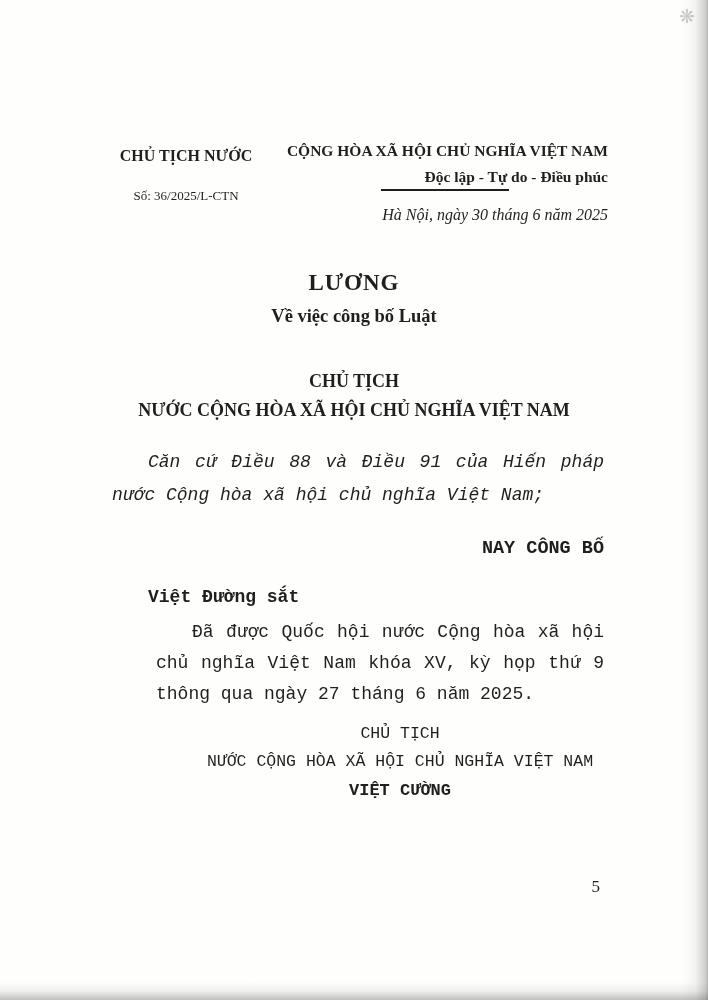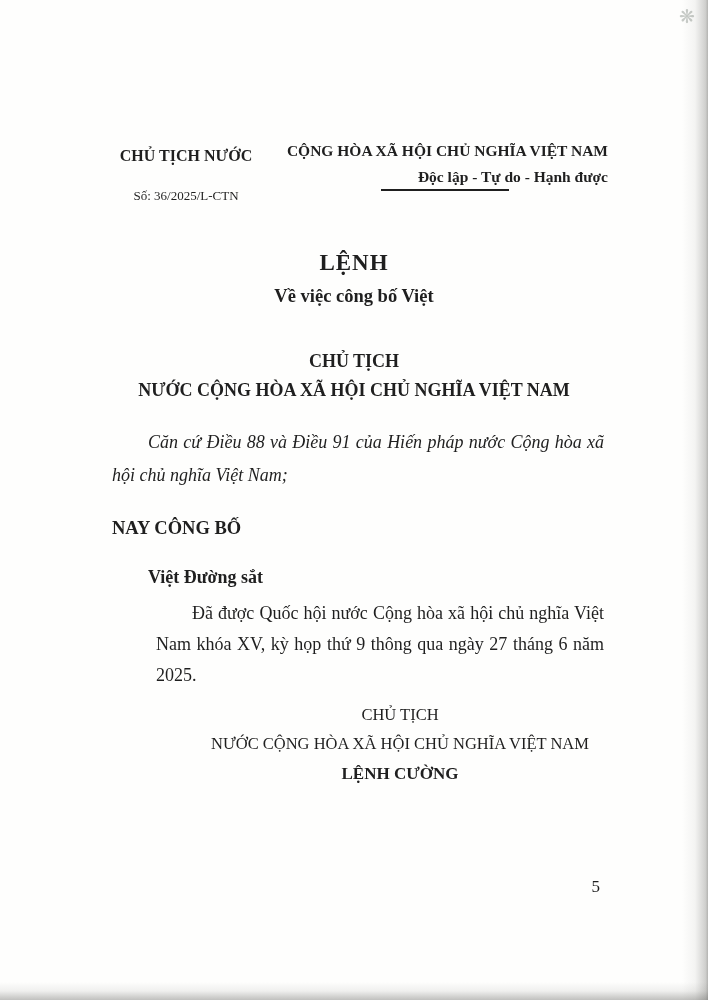--- a/index.html
+++ b/index.html
@@ -49,27 +49,27 @@
   .place-date { font-style:italic; font-size:16px; margin-top:15px; }
 
   .title-block { text-align:center; margin-top:46px; }
   .title-main { font-weight:bold; font-size:23px; letter-spacing:1px; }
   .title-sub { font-weight:bold; font-size:18.5px; margin-top:10px; }
 
   .issuer { text-align:center; margin-top:44px; }
   .issuer-line1 { font-weight:bold; font-size:18px; }
   .issuer-line2 { font-weight:bold; font-size:18px; margin-top:8px; }
 
-  .content { padding:0 104px 0 112px; }
+  .content { padding:0 104px 0 112px;font-family:Liberation Mono, monospace; }
   .preamble { margin-top:25px; }
   .preamble p {
     font-style:italic; font-size:18px; line-height:33px;
     text-align:justify; text-indent:36px;
   }
-  .proclaim-heading { text-align:left; font-weight:bold; font-size:18.5px; margin-top:26px; }
+  .proclaim-heading { text-align:right; font-weight:bold; font-size:18.5px; margin-top:26px; }
   .law-name { font-weight:bold; font-size:18px; margin-top:28px; text-indent:36px; }
   .law-body {
     font-size:18px; line-height:31px; text-align:justify;
     text-indent:36px; margin-top:10px;margin-left:44px;
   }
 
   .signature { text-align:center; padding-left:84px; margin-top:14px; }
   .sig-title { font-size:16.5px; }
   .sig-org { font-size:16.5px; margin-top:9px; }
   .sig-name { font-weight:bold; font-size:17px; margin-top:10px; }
@@ -83,28 +83,29 @@
 
   <div class="corner-glyph">❋</div>
 
   <div class="header">
     <div class="header-left">
       <div class="authority">CHỦ TỊCH NƯỚC</div>
       <div class="doc-number">Số: 36/2025/L-CTN</div>
     </div>
     <div class="header-right">
       <div class="country">CỘNG HÒA XÃ HỘI CHỦ NGHĨA VIỆT NAM</div>
-      <div class="motto">Độc lập - Tự do - Hạnh được</div>
+      <div class="motto">Độc lập - Tự do - Điều phúc</div>
       <div class="motto-rule"></div>
+      <div class="place-date">Hà Nội, ngày 30 tháng 6 năm 2025</div>
     </div>
   </div>
 
   <div class="title-block">
-    <div class="title-main">LỆNH</div>
-    <div class="title-sub">Về việc công bố Việt</div>
+    <div class="title-main">LƯƠNG</div>
+    <div class="title-sub">Về việc công bố Luật</div>
   </div>
 
   <div class="issuer">
     <div class="issuer-line1">CHỦ TỊCH</div>
     <div class="issuer-line2">NƯỚC CỘNG HÒA XÃ HỘI CHỦ NGHĨA VIỆT NAM</div>
   </div>
 
   <div class="content">
     <div class="preamble">
       <p>Căn cứ Điều 88 và Điều 91 của Hiến pháp nước Cộng hòa xã hội chủ nghĩa Việt Nam;</p>
@@ -112,21 +113,21 @@
 
     <div class="proclaim-heading">NAY CÔNG BỐ</div>
 
     <div class="law-name">Việt Đường sắt</div>
 
     <p class="law-body">Đã được Quốc hội nước Cộng hòa xã hội chủ nghĩa Việt Nam khóa XV, kỳ họp thứ 9 thông qua ngày 27 tháng 6 năm 2025.</p>
 
     <div class="signature">
       <div class="sig-title">CHỦ TỊCH</div>
       <div class="sig-org">NƯỚC CỘNG HÒA XÃ HỘI CHỦ NGHĨA VIỆT NAM</div>
-      <div class="sig-name">LỆNH CƯỜNG</div>
+      <div class="sig-name">VIỆT CƯỜNG</div>
     </div>
   </div>
 
   <div class="page-number">5</div>
 
   <div class="edge-right"></div>
   <div class="edge-bottom"></div>
 </div>
 
 </body></html>

